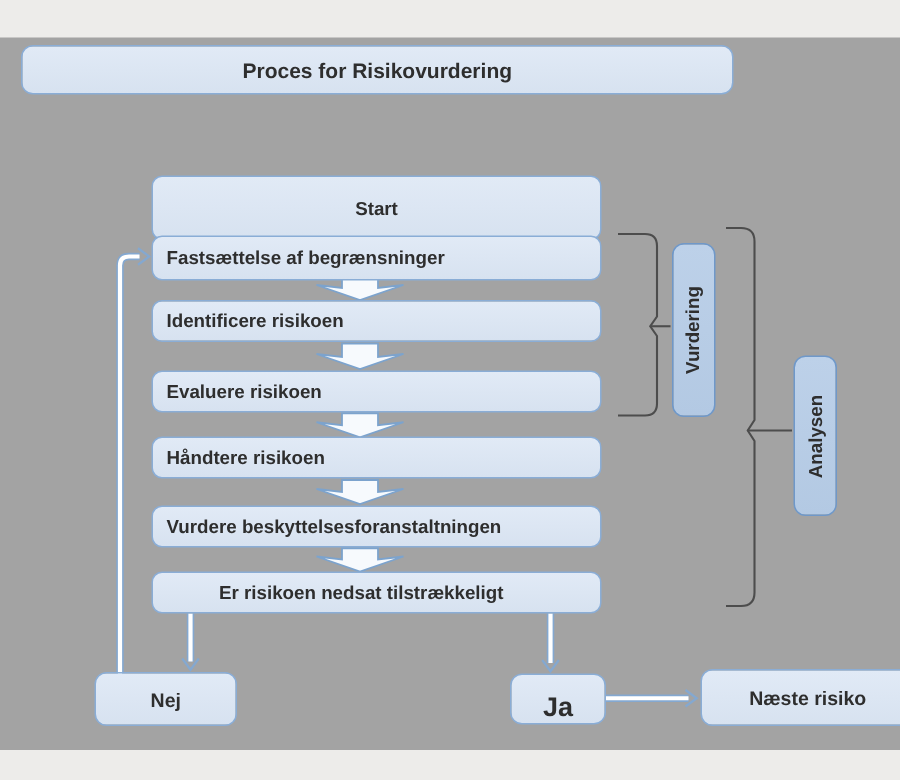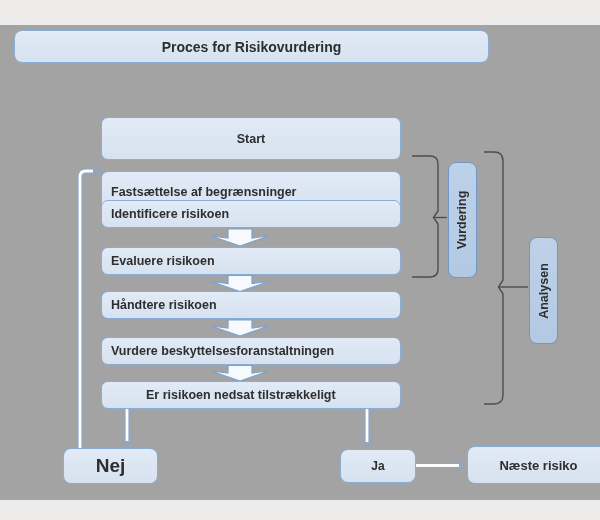--- a/index.html
+++ b/index.html
@@ -16,28 +16,28 @@
     background:linear-gradient(180deg,#e1eaf6 0%,#d7e2f0 100%);
     border:1.4px solid #8aadd6;border-radius:7px;
     display:flex;align-items:center;
     font-size:12.5px;font-weight:600;color:#2e2e2e;
   }
   .box.center{justify-content:center;}
   .box.left{padding-left:9px;}
   #title-box{left:14px;top:30px;width:475px;height:33px;font-size:14px;border-radius:8px;}
   #start-box{left:101px;top:117px;width:300px;height:43px;}
   .step{left:101px;width:300px;height:28px;}
-  #step-1{top:171px;height:41px;}
+  #step-1{top:157px;height:30px;}
   #step-2{top:200px;}
   #step-3{top:247px;}
   #step-4{top:291px;}
   #step-5{top:337px;}
   #step-6{top:381px;padding-left:44px;}
-  #nej-box{left:63px;top:448px;width:95px;height:36px;font-size:19px;border-radius:8px;}
-  #ja-box{left:340px;top:449px;width:76px;height:34px;font-size:12px;border-radius:8px;}
+  #nej-box{left:63px;top:448px;width:95px;height:36px;font-size:13px;border-radius:8px;}
+  #ja-box{left:340px;top:449px;width:64px;height:34px;font-size:18px;border-radius:8px;align-items:flex-end;}
   #naeste-box{left:467px;top:446px;width:143px;height:38px;font-size:13px;border-radius:8px;}
   .vlabel{
     position:absolute;z-index:2;box-sizing:border-box;
     background:linear-gradient(180deg,#bdd1e9 0%,#b3c9e3 100%);
     border:1.4px solid #6f98c9;border-radius:8px;
     display:flex;align-items:center;justify-content:center;
     font-size:12.5px;font-weight:600;color:#2e2e2e;
   }
   .vlabel span{transform:rotate(-90deg);white-space:nowrap;}
   #vurdering-box{left:448px;top:162px;width:29px;height:116px;}

